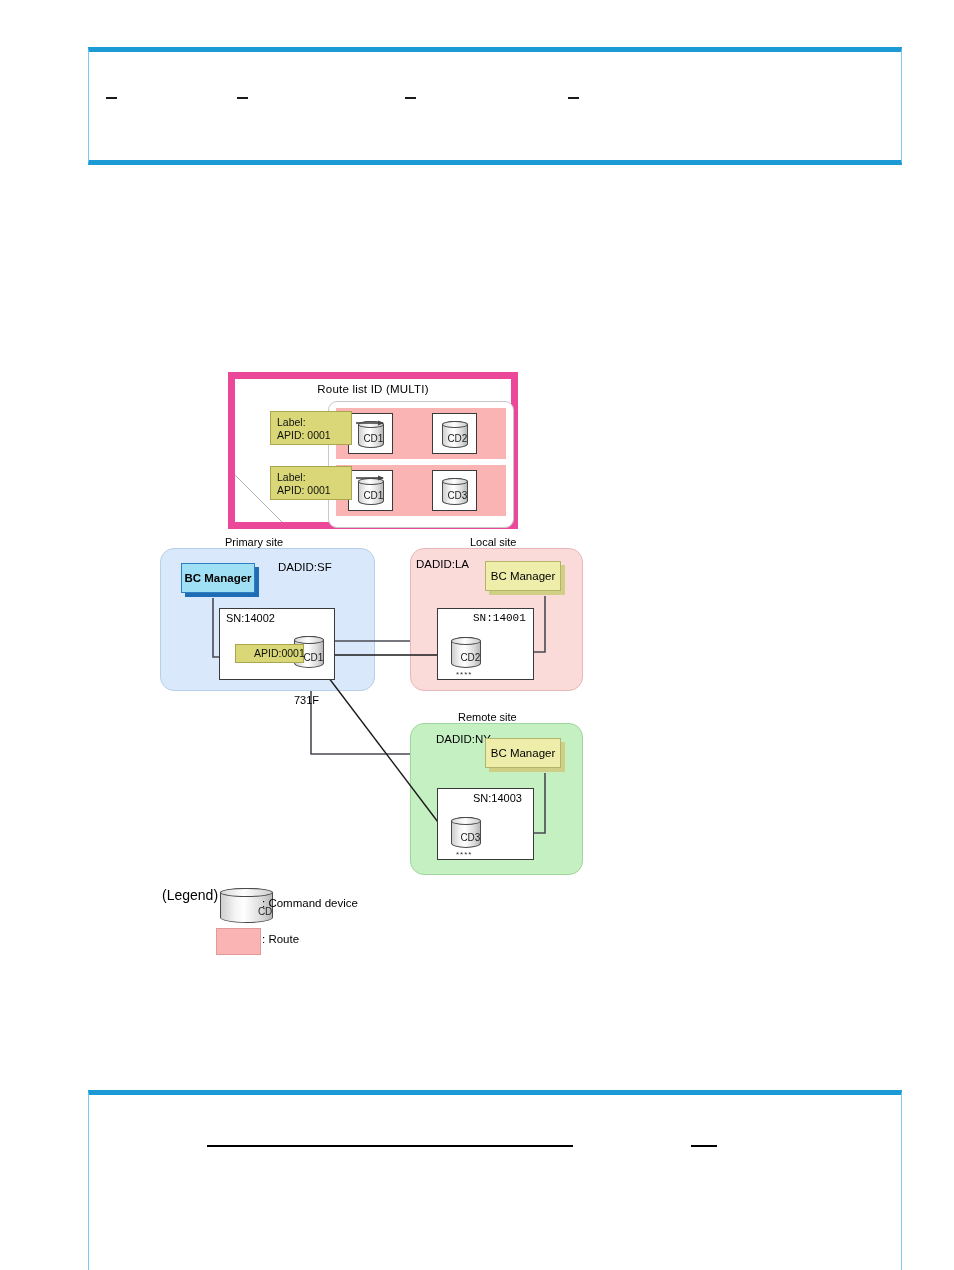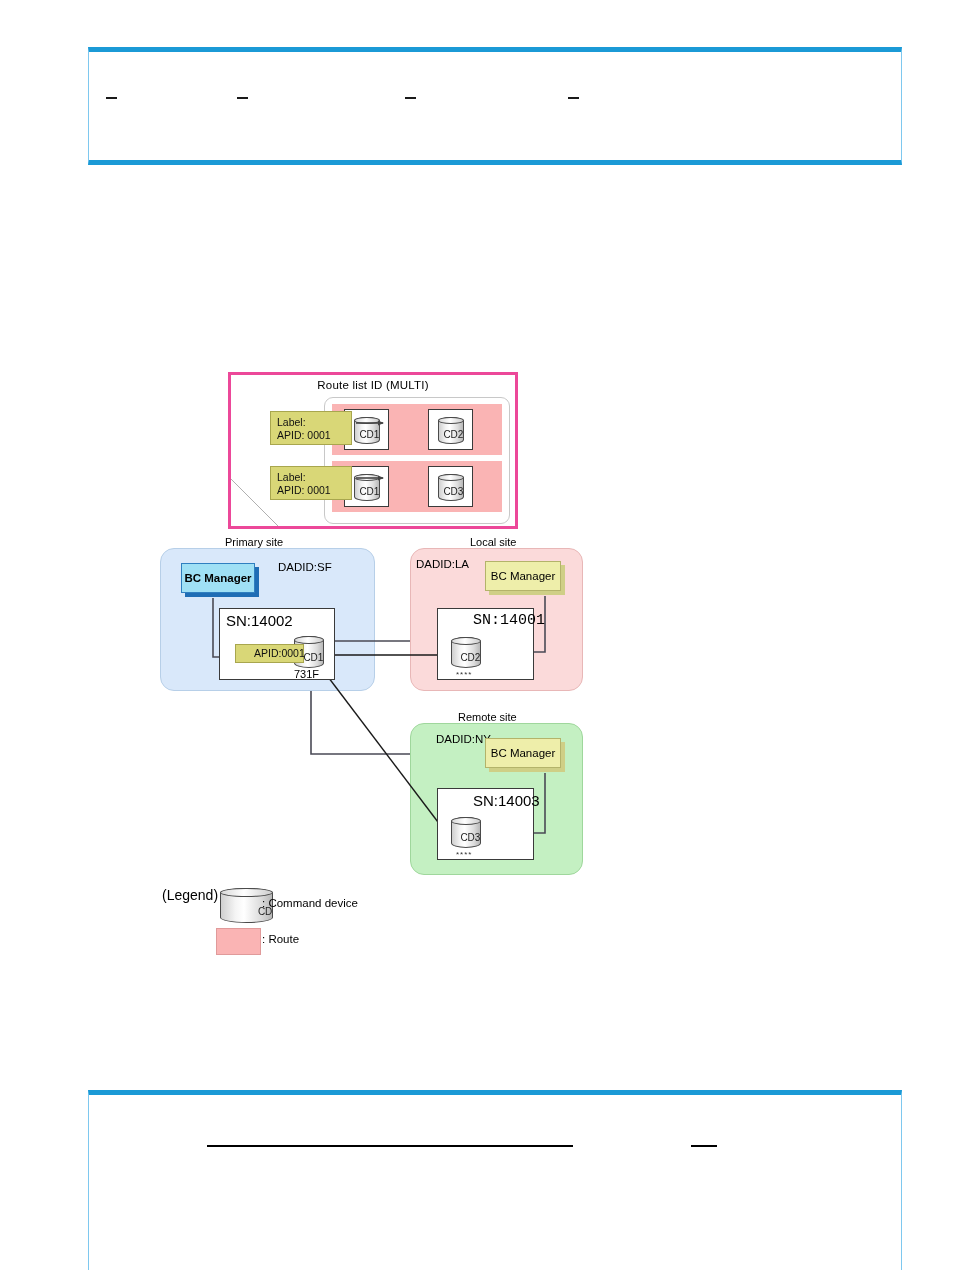--- a/index.html
+++ b/index.html
@@ -44,21 +44,21 @@
     height: 2px;
     background: #000000;
   }
 
   
   #routelist-panel {
     position: absolute;
     left: 228px; top: 372px;
     width: 290px; height: 157px;
     background: #ffffff;
-    border: 3px solid #ec4899;
+    border: 7px solid #ec4899;
     box-sizing: border-box;
   }
   
   #fold-cover {
     position: absolute;
     left: 0px; bottom: 0px;
     width: 47px; height: 47px;
     background: #ffffff;
   }
   #fold-line {
@@ -200,33 +200,34 @@
   
   .storage {
     position: absolute;
     background: #ffffff;
     border: 1.5px solid #3a3a3a;
     box-sizing: border-box;
     z-index: 4;
   }
   .sn {
     position: absolute;
-    font-size: 15px;
+    font-size: 11px;
     white-space: nowrap;
   }
   .stars {
     position: absolute;
     font-size: 8px;
     letter-spacing: 1px;
     color: #333333;
   }
   .vol-id {
     position: absolute;
     font-size: 11px;
     white-space: nowrap;
+    margin-top: 26px;
   }
 
   
   #legend-label {
     position: absolute;
     left: 162px; top: 887px;
     font-size: 14px;
   }
   #legend-cd-text {
     position: absolute;

